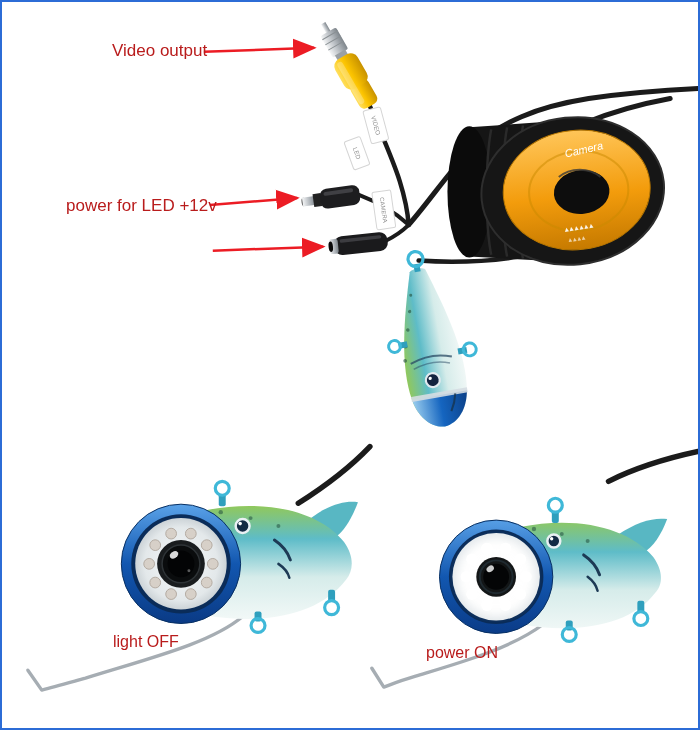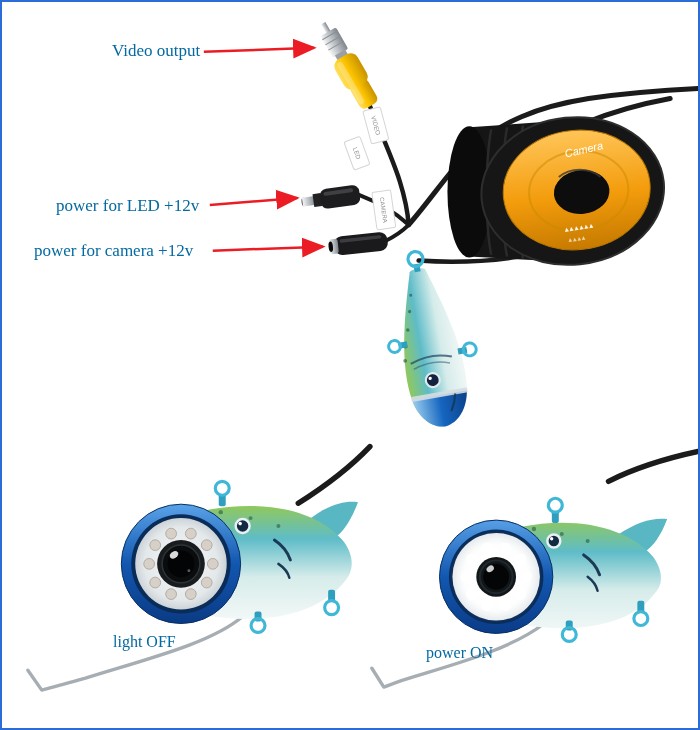--- a/index.html
+++ b/index.html
@@ -3,25 +3,25 @@
 <meta charset="utf-8">
 <style>
   html,body{margin:0;padding:0;background:#fff;}
   .canvas{
     position:relative;width:700px;height:730px;background:#ffffff;
     border:2px solid #2c6cd6;box-sizing:border-box;overflow:hidden;
     font-family:"Liberation Sans",sans-serif;
   }
   .scene{position:absolute;left:0;top:0;width:100%;height:100%;}
   .lbl{
-    position:absolute;color:#0369a1;font-size:17px;line-height:20px;
-    font-family:Liberation Serif, serif;white-space:nowrap;
+    position:absolute;color:#b91c1c;font-size:17px;line-height:20px;
+    font-family:Liberation Sans, sans-serif;white-space:nowrap;
   }
   #lbl-video{left:110px;top:39px;}
-  #lbl-led{left:54px;top:194px;}
+  #lbl-led{left:64px;top:194px;}
   #lbl-camera{left:32px;top:239px;}
   #lbl-light-off{left:96px;top:630px;font-size:16px;margin-left:15px;}
   #lbl-light-on{left:424px;top:641px;font-size:16px;}
   svg text{font-family:"Liberation Sans",sans-serif;}
 </style>
 </head>
 <body>
 
 <div class="canvas">
 
@@ -302,17 +302,16 @@
 
   <g stroke="#ec1c24" stroke-width="2.5" fill="none">
     <path d="M 203 50 L 314 46" marker-end="url(#arrowR)"></path>
     <path d="M 209 204 L 297 197" marker-end="url(#arrowR)"></path>
     <path d="M 212 250 L 323 246" marker-end="url(#arrowR)"></path>
   </g>
 </svg>
 
 <div class="lbl" id="lbl-video">Video output</div>
 <div class="lbl" id="lbl-led">power for LED +12v</div>
-<div class="lbl" id="lbl-camera">power for camera +12v</div>
 <div class="lbl" id="lbl-light-off">light OFF</div>
 <div class="lbl" id="lbl-light-on">power ON</div>
 
 </div>
 
 </body></html>

